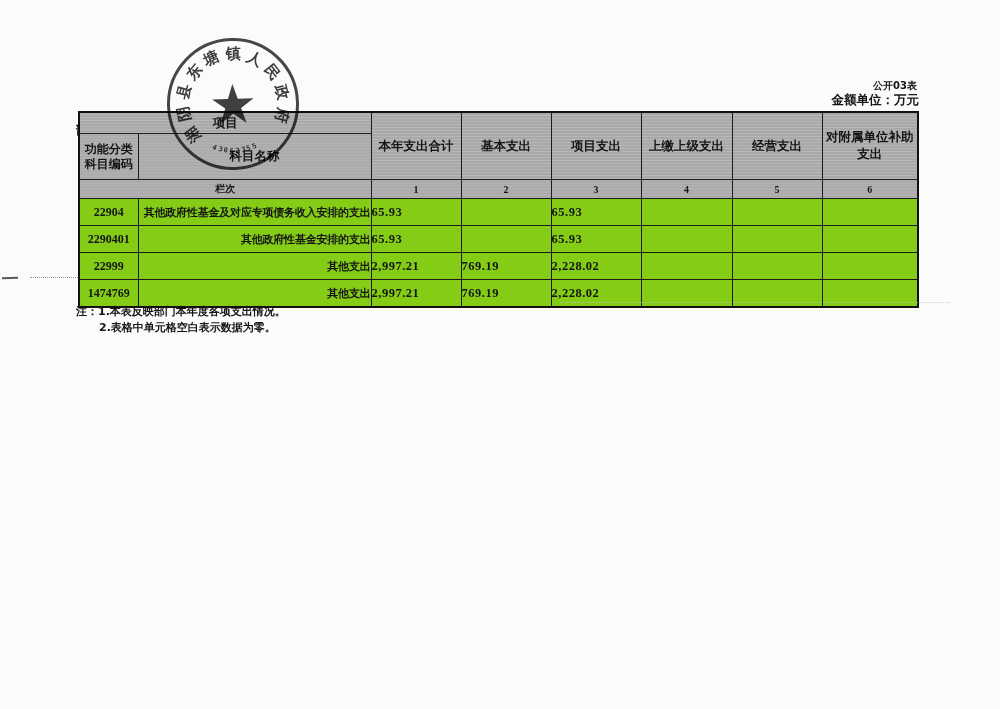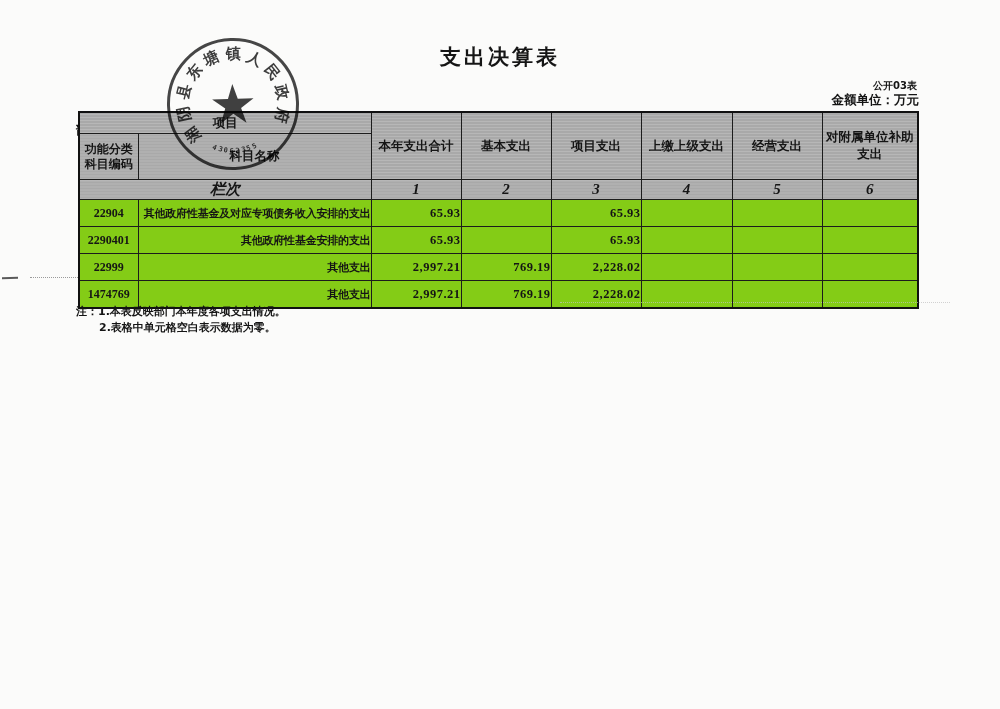--- a/index.html
+++ b/index.html
@@ -24,34 +24,34 @@
   table.main th,table.main td{
     border:1.5px solid #1c1c1c;padding:0;overflow:hidden;
   }
   thead th{
     background-color:#b2b2b2;
     background-image:repeating-linear-gradient(0deg, rgba(255,255,255,.07) 0 1px, rgba(0,0,0,.05) 1px 3px);
     font-size:12.5px;font-weight:bold;text-align:center;vertical-align:middle;
   }
   tr.r1 th{height:20px;}
   tr.r2 th{height:45px;}
-  tr.r3 th{height:18px;font-size:15px;font-style:italic;}
+  tr.r3 th{height:18px;font-size:10px;}
   tr.r3 th.idx{font-family:"Liberation Serif","DejaVu Serif",serif;}
   .th-code{white-space:pre-line;font-size:12px;line-height:15px;}
   tbody td{height:26px;background:#84cc16;}
   td.c-code{
     text-align:center;font-family:"Liberation Serif","DejaVu Serif",serif;
     font-weight:700;font-size:12px;
   }
   td.c-name{
     text-align:right;padding-left:3px;font-weight:700;font-size:11px;
     white-space:nowrap;letter-spacing:-0.2px;
   }
   td.c-num{
-    text-align:right;padding-right:4px;
+    text-align:left;padding-right:4px;
     font-family:"Liberation Serif","DejaVu Serif",serif;
     font-weight:700;font-size:12.5px;letter-spacing:0.5px;
   }
   .notes{position:absolute;left:76px;top:304px;font-size:11px;font-weight:bold;line-height:16px;}
   .notes .line2{padding-left:23px;}
 
   
   .seal{
     position:absolute;left:167px;top:38px;width:132px;height:132px;
     pointer-events:none;mix-blend-mode:multiply;opacity:.88;z-index:5;
@@ -77,21 +77,20 @@
   
   .art-dash{position:absolute;left:2px;top:277px;width:16px;height:2px;background:#5a5a5a;transform:rotate(-1deg);}
   .art-dots1{position:absolute;left:30px;top:277px;width:48px;border-top:1.5px dotted #9a9a9a;}
   .art-dots2{position:absolute;left:560px;top:302px;width:390px;border-top:1px dotted #c0c0c0;opacity:.7;}
 </style>
 </head>
 <body>
 
 <div class="page">
 
-  <div class="title">支出决算表</div>
   <div class="table-code">公开03表</div>
   <div class="department">部门：湘阴县东塘镇人民政府</div>
   <div class="unit">金额单位：万元</div>
 
   <table class="main">
     <colgroup>
       <col style="width:59px">
         <col style="width:233px">
         <col style="width:90px">
         <col style="width:90px">

